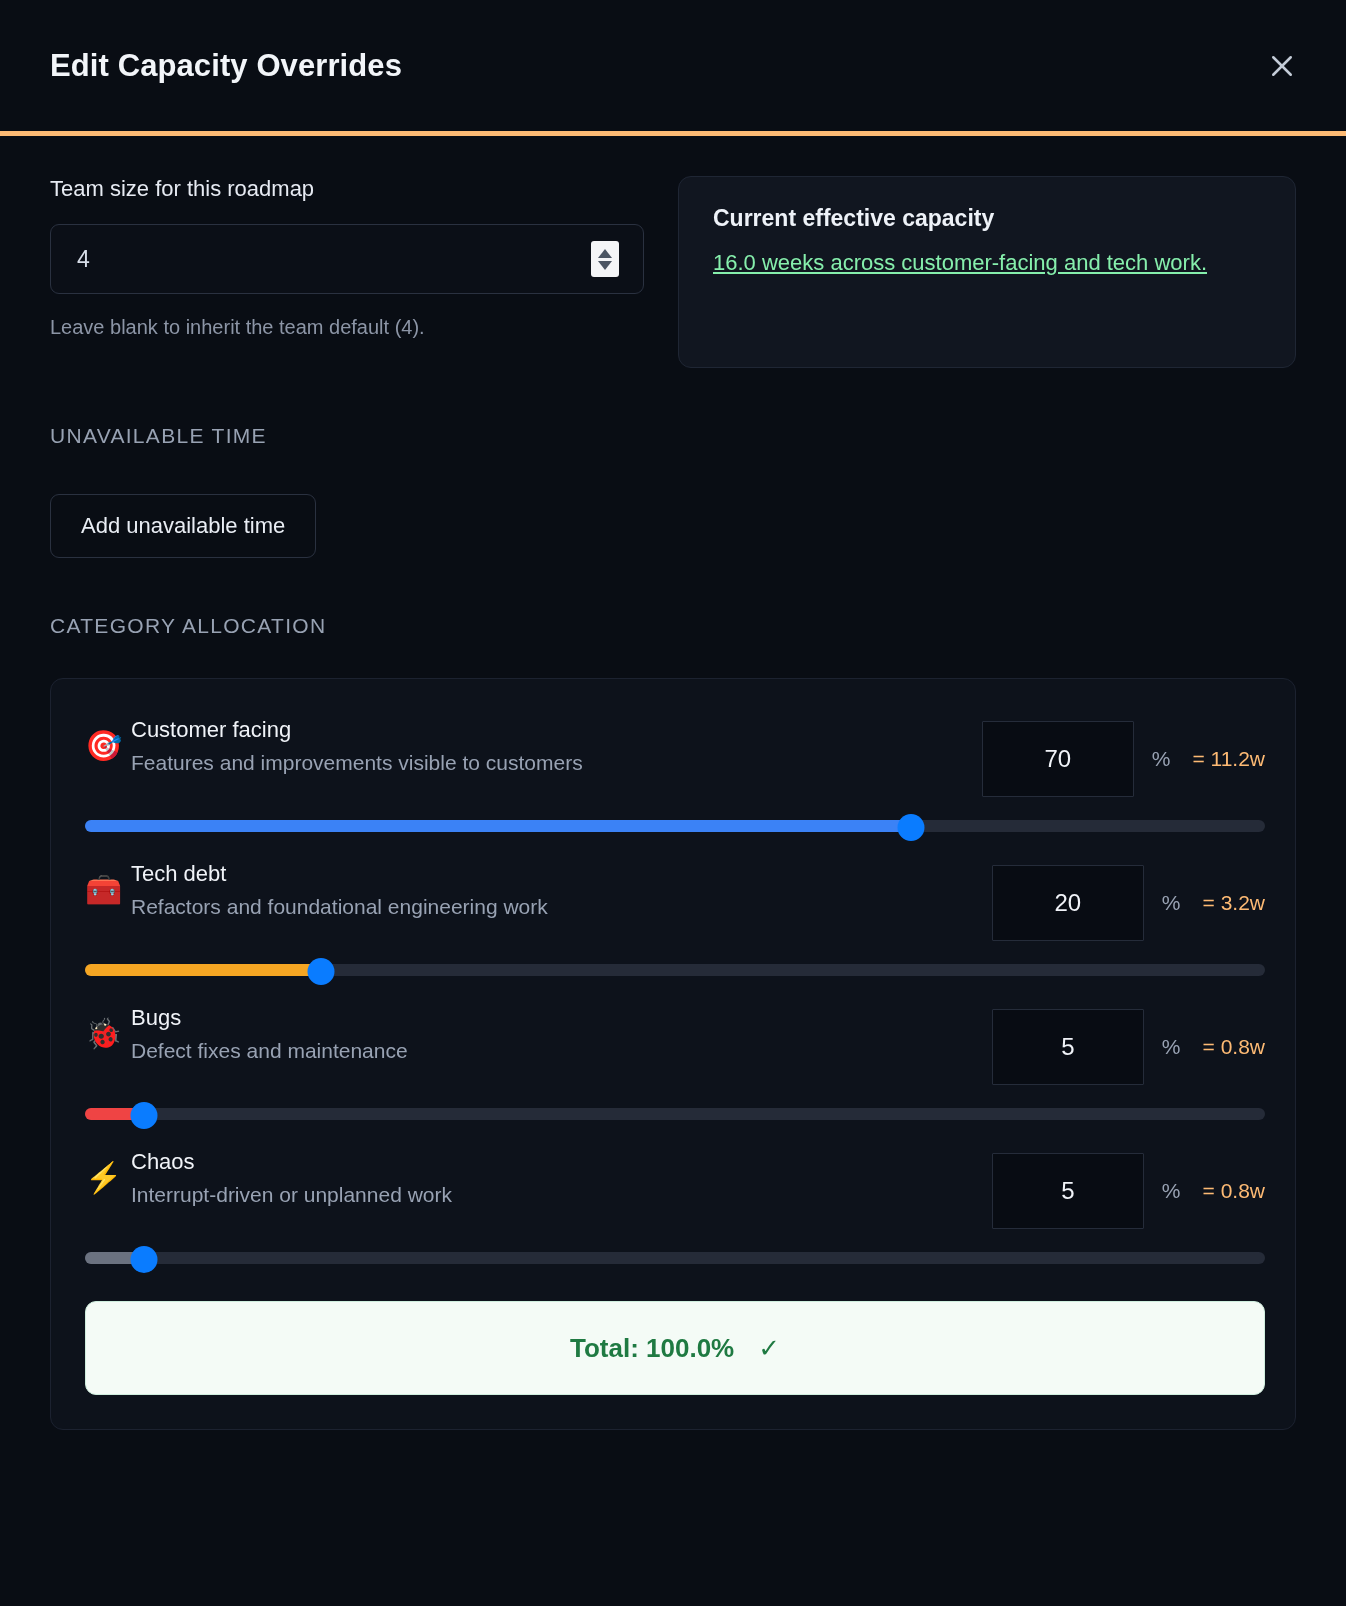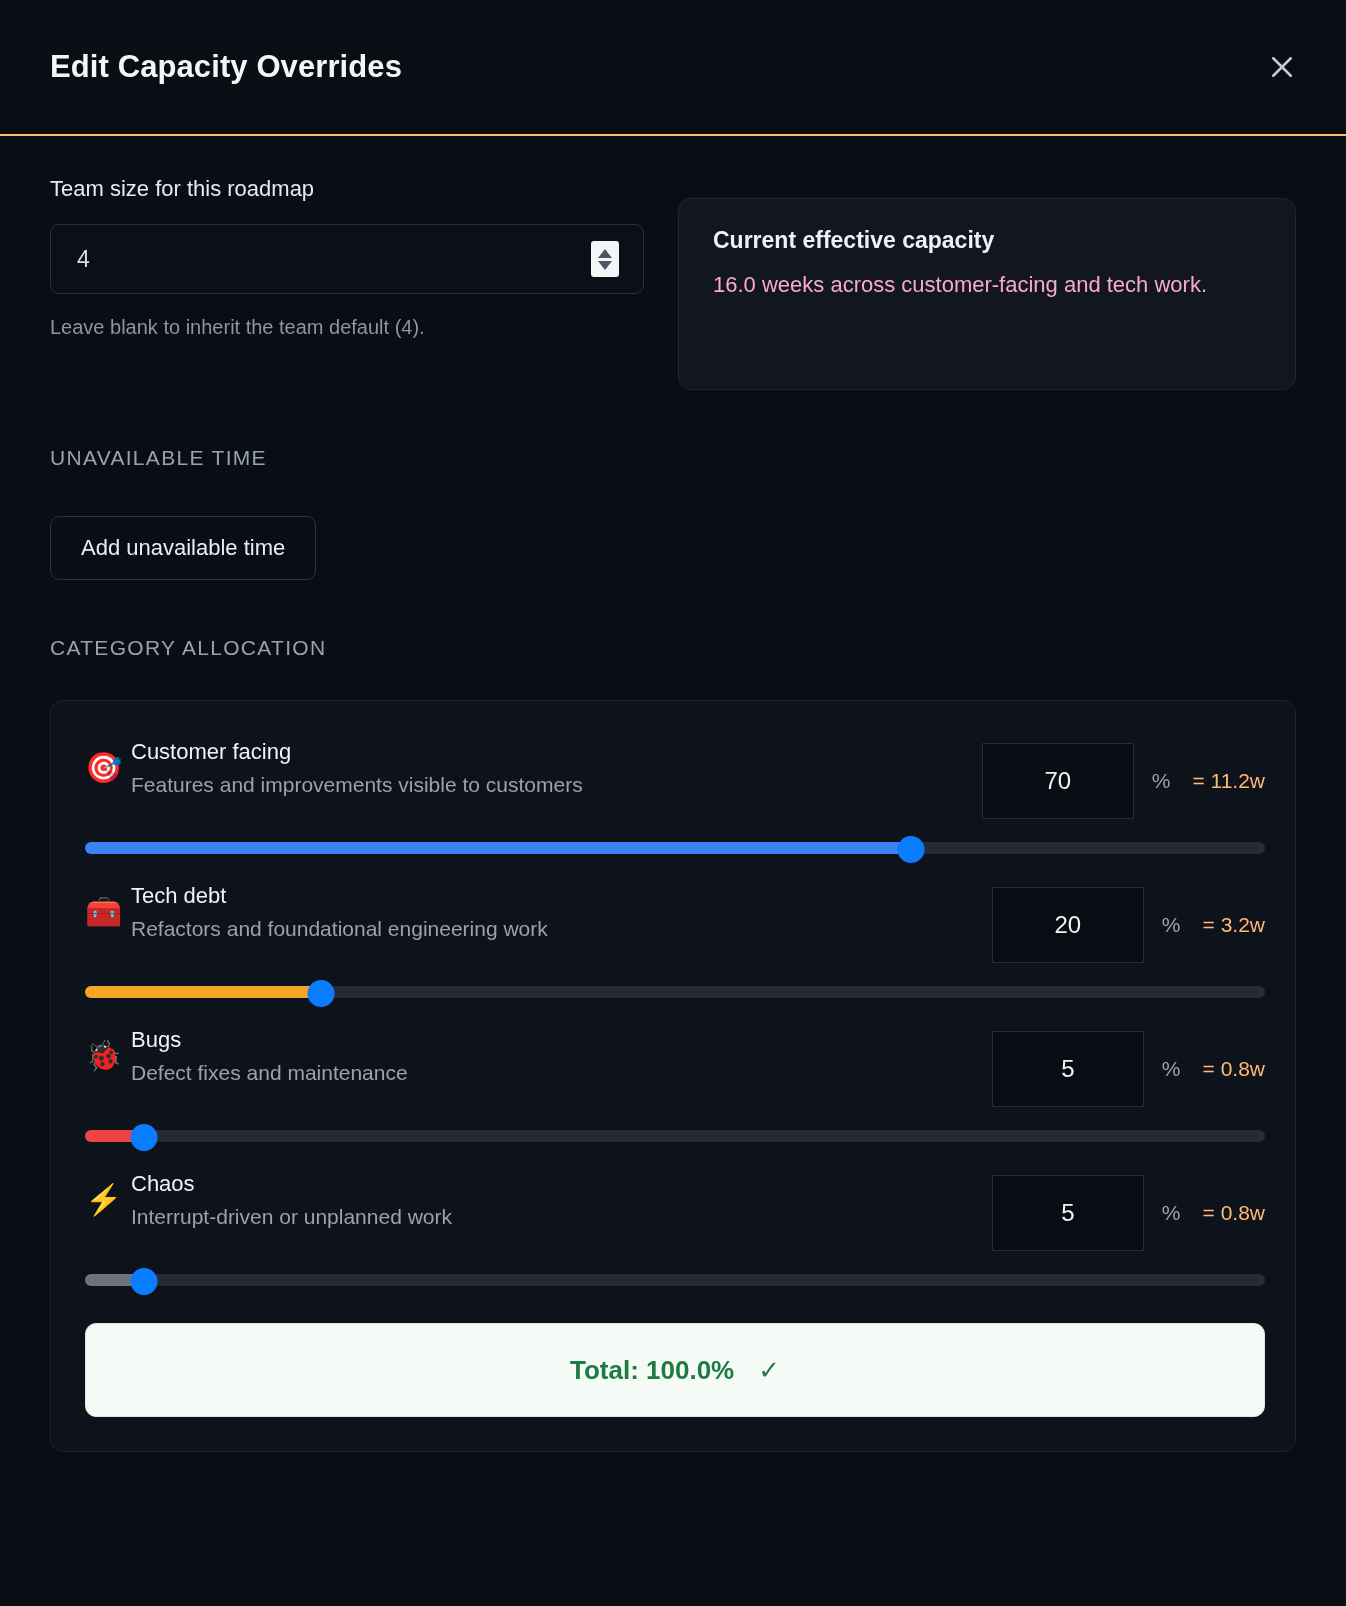--- a/index.html
+++ b/index.html
@@ -18,21 +18,21 @@
     background: #090d14;
     display: flex;
     flex-direction: column;
     overflow: hidden;
   }
 
   
   .modal-header {
     height: 136px;
     flex: 0 0 136px;
-    border-bottom: 2px solid #fdba74;
+    border-bottom: 5px solid #fdba74;
     display: flex;
     align-items: center;
     justify-content: space-between;
     padding: 0 42px 0 50px;
   }
   .modal-title {
     font-size: 31px;
     font-weight: bold;
     color: #f2f5f9;
     letter-spacing: 0.1px;
@@ -112,32 +112,32 @@
     display: block;
   }
 
   .capacity-card {
     flex: 1 1 auto;
     border: 1px solid #1f2634;
     border-radius: 13px;
     background: #111620;
     padding: 28px 30px 30px 34px;
     min-height: 192px;
-    margin-top: 22px;
   }
   .capacity-title {
     font-size: 23px;
     font-weight: bold;
     color: #eef2f8;
     margin-bottom: 16px;
   }
   .capacity-sub {
     font-size: 22px;
     line-height: 1.38;
-    color: #f9a8d4;
+    color: #86efac;
+    text-decoration: underline;
   }
 
   .section-heading {
     font-size: 21px;
     letter-spacing: 1.3px;
     color: #98a2b3;
     text-transform: uppercase;
     margin-top: 56px;
   }
 

